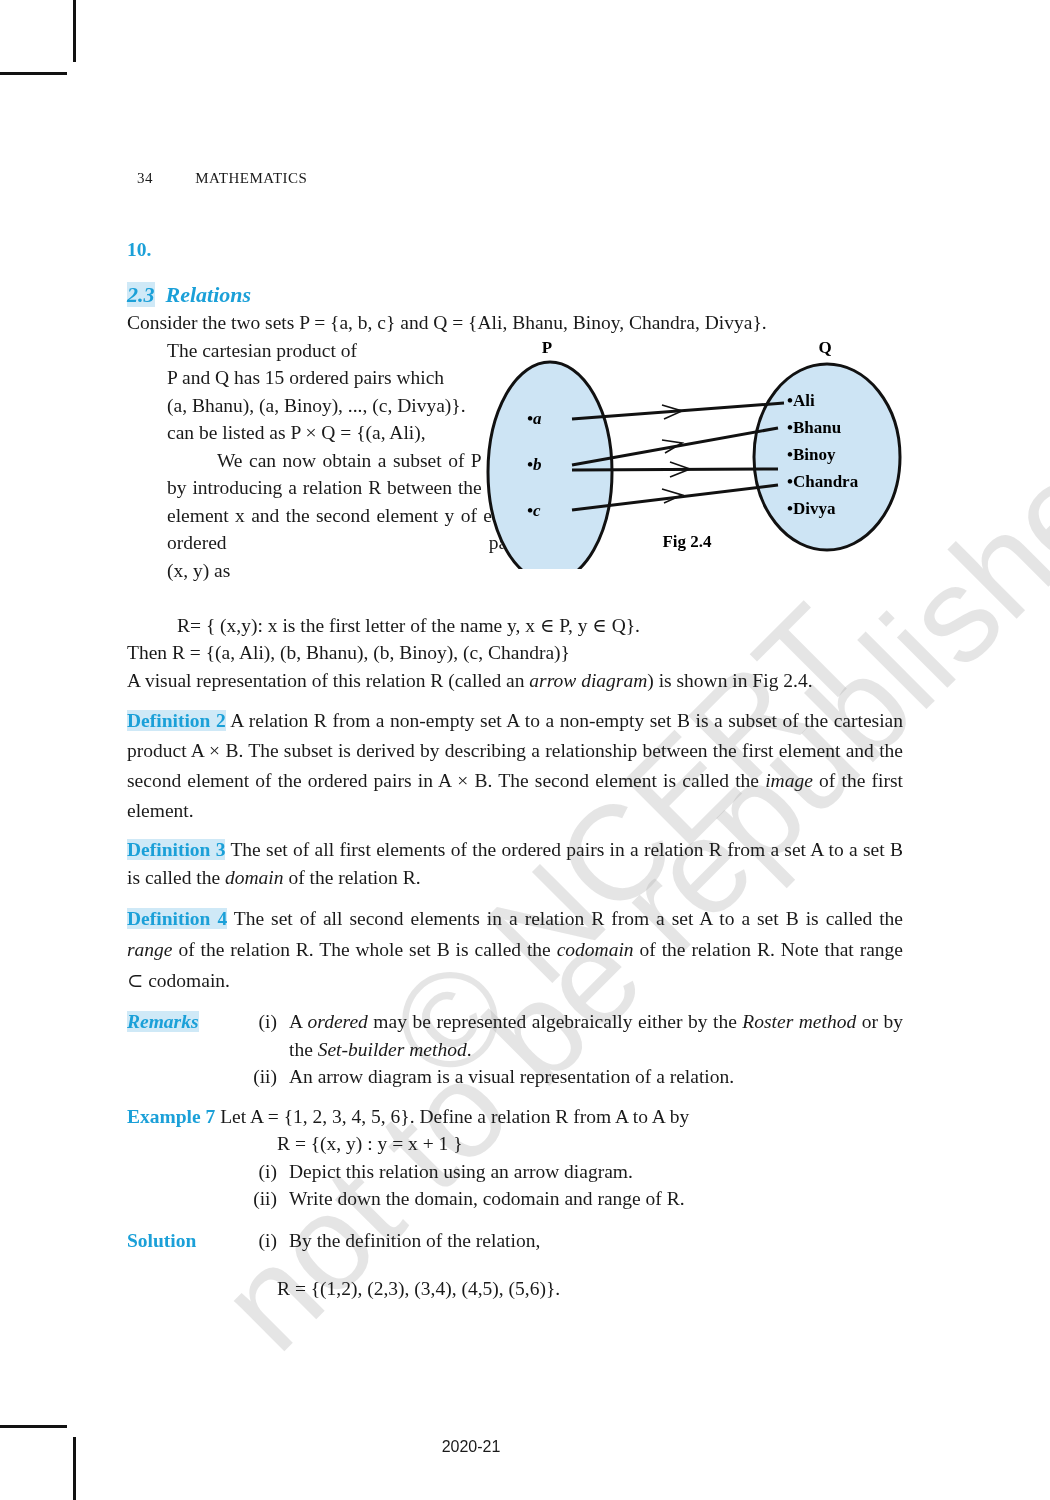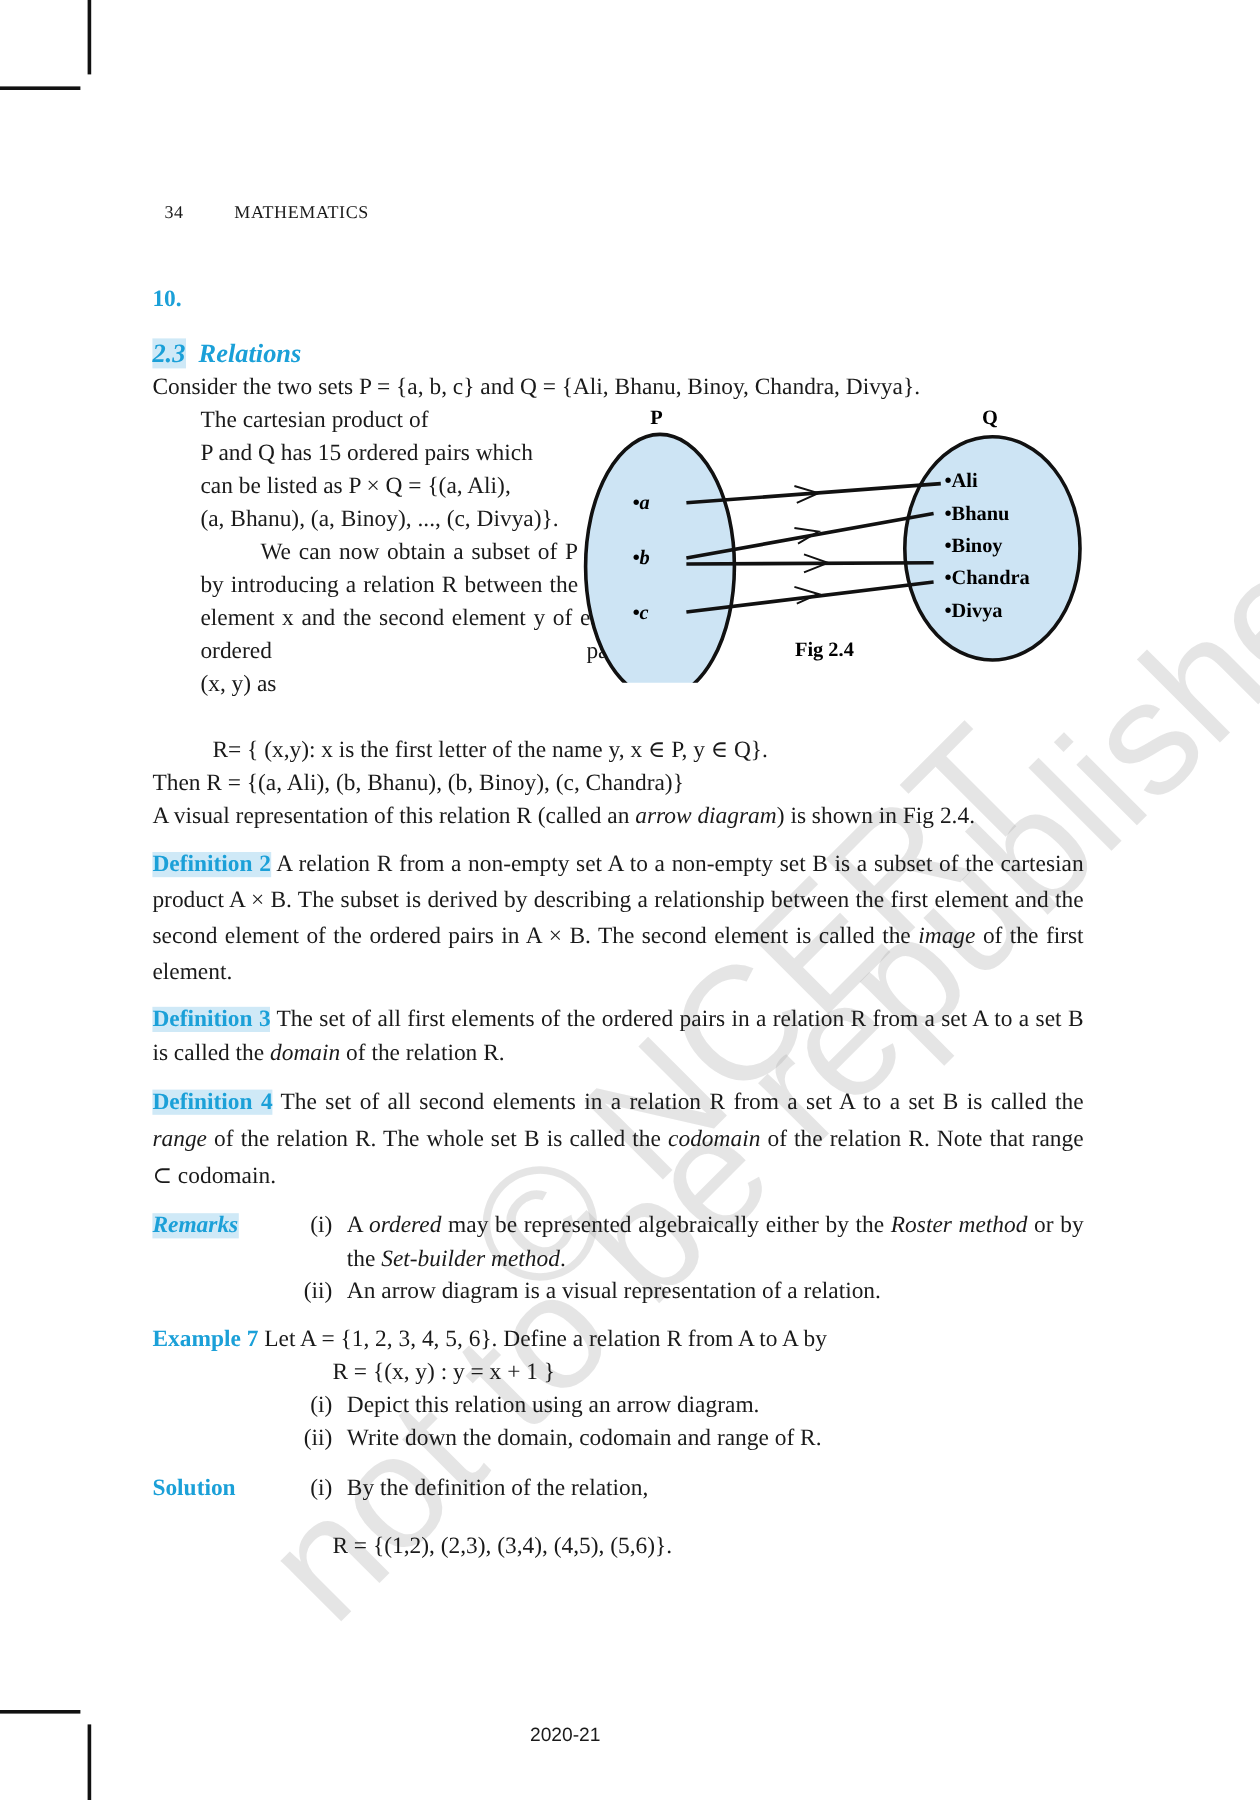--- a/index.html
+++ b/index.html
@@ -66,22 +66,22 @@
     <span class="hl">2.3</span>&nbsp;
     <span>Relations</span>
   </div>
 
   <p>Consider the two sets P = {a, b, c} and Q = {Ali, Bhanu, Binoy, Chandra, Divya}.</p>
 
   <div class="intro-wrap">
     <div class="left-col">
       <p>The cartesian product of</p>
       <p>P and Q has 15 ordered pairs which</p>
+      <p>(a, Bhanu), (a, Binoy), ..., (c, Divya)}.</p>
       <p>can be listed as P × Q = {(a, Ali),</p>
-      <p>(a, Bhanu), (a, Binoy), ..., (c, Divya)}.</p>
       <p class="justify indent" style="text-align-last: justify;">We can now obtain a subset of P × Q by introducing a relation R between the first element x and the second element y of each ordered pair</p>
       <p>(x, y) as</p>
     </div>
 
     <svg class="fig" viewBox="0 0 420 240" width="420" height="240">
       <text x="65" y="24" font-family="Liberation Serif, serif" font-weight="bold" font-size="17" text-anchor="middle">P</text>
       <text x="343" y="24" font-family="Liberation Serif, serif" font-weight="bold" font-size="17" text-anchor="middle">Q</text>
       <ellipse cx="68" cy="143" rx="62" ry="110" fill="#cde4f4" stroke="#111" stroke-width="3"></ellipse>
       <ellipse cx="345" cy="128" rx="73" ry="93" fill="#cde4f4" stroke="#111" stroke-width="3"></ellipse>
       <g font-family="Liberation Serif, serif" font-weight="bold" font-style="italic" font-size="17">

